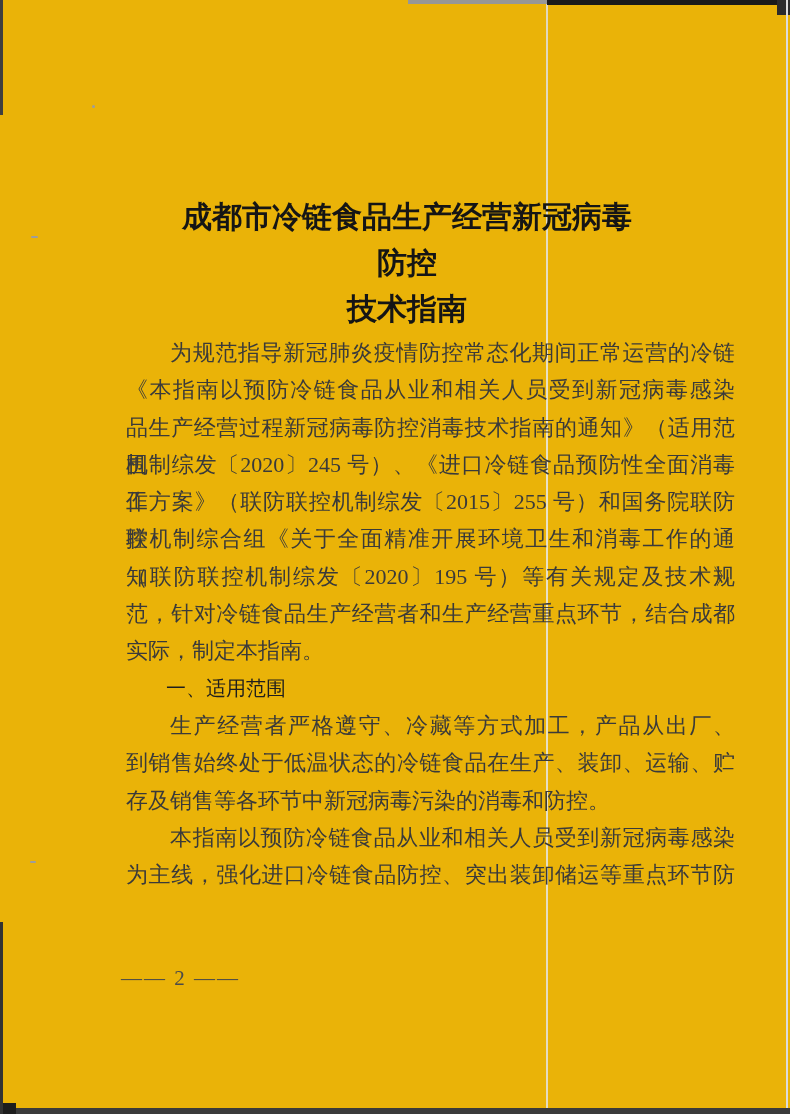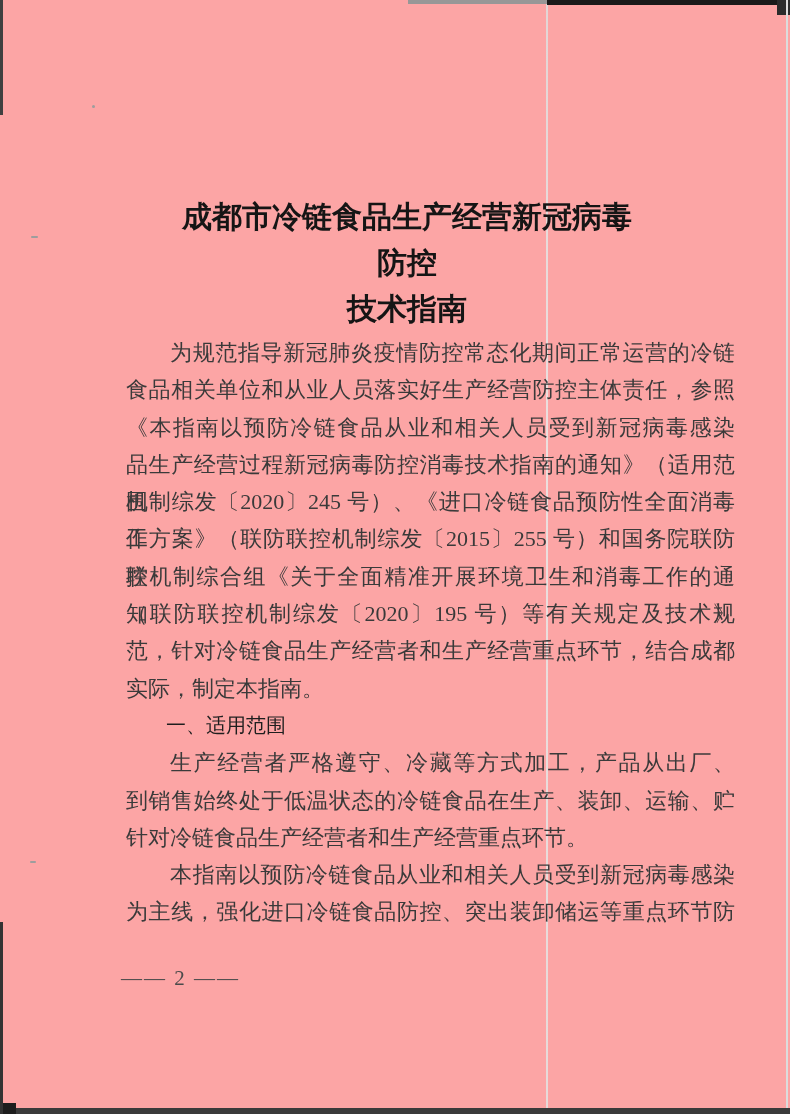--- a/index.html
+++ b/index.html
@@ -3,21 +3,21 @@
 <meta charset="utf-8">
 <style>
   * { margin: 0; padding: 0; box-sizing: border-box; }
   html, body { width: 790px; height: 1114px; background: #ffffff; }
   body { font-family: "Liberation Serif", "DejaVu Serif", serif; }
 
   .page {
     position: relative;
     width: 790px;
     height: 1114px;
-    background: #fca5a5;
+    background: #eab308;
     overflow: hidden;
   }
 
   
   .crease {
     position: absolute;
     left: 546px; top: 0;
     width: 2px; height: 1108px;
     background: linear-gradient(to bottom, #dedede, #e9e9e8 40%, #e3e3e2);
     opacity: 0.85;
@@ -106,32 +106,31 @@
   <div class="speck speck-2"></div>
   <div class="speck speck-3"></div>
 
   <div class="doc-title">
     <div>成都市冷链食品生产经营新冠病毒防控</div>
     <div>技术指南</div>
   </div>
 
   <div class="doc-body">
       <div class="line indent justify">为规范指导新冠肺炎疫情防控常态化期间正常运营的冷链</div>
-      <div class="line justify">食品相关单位和从业人员落实好生产经营防控主体责任，参照</div>
       <div class="line justify">《本指南以预防冷链食品从业和相关人员受到新冠病毒感染</div>
       <div class="line justify">品生产经营过程新冠病毒防控消毒技术指南的通知》（适用范围</div>
       <div class="line justify">机制综发〔2020〕245 号）、《进口冷链食品预防性全面消毒工</div>
       <div class="line justify">作方案》（联防联控机制综发〔2015〕255 号）和国务院联防联</div>
       <div class="line justify">控机制综合组《关于全面精准开展环境卫生和消毒工作的通知》</div>
       <div class="line justify">（联防联控机制综发〔2020〕195 号）等有关规定及技术规</div>
       <div class="line justify">范，针对冷链食品生产经营者和生产经营重点环节，结合成都</div>
       <div class="line">实际，制定本指南。</div>
       <div class="line heading indent">一、适用范围</div>
       <div class="line indent justify">生产经营者严格遵守、冷藏等方式加工，产品从出厂、</div>
       <div class="line justify">到销售始终处于低温状态的冷链食品在生产、装卸、运输、贮</div>
-      <div class="line">针对冷链食品生产经营者和生产经营重点环节。</div>
+      <div class="line">存及销售等各环节中新冠病毒污染的消毒和防控。</div>
       <div class="line indent justify">本指南以预防冷链食品从业和相关人员受到新冠病毒感染</div>
       <div class="line justify">为主线，强化进口冷链食品防控、突出装卸储运等重点环节防</div>
     </div>
 
   <div class="page-number">—— 2 ——</div>
 
 </div>
 
 </body></html>

